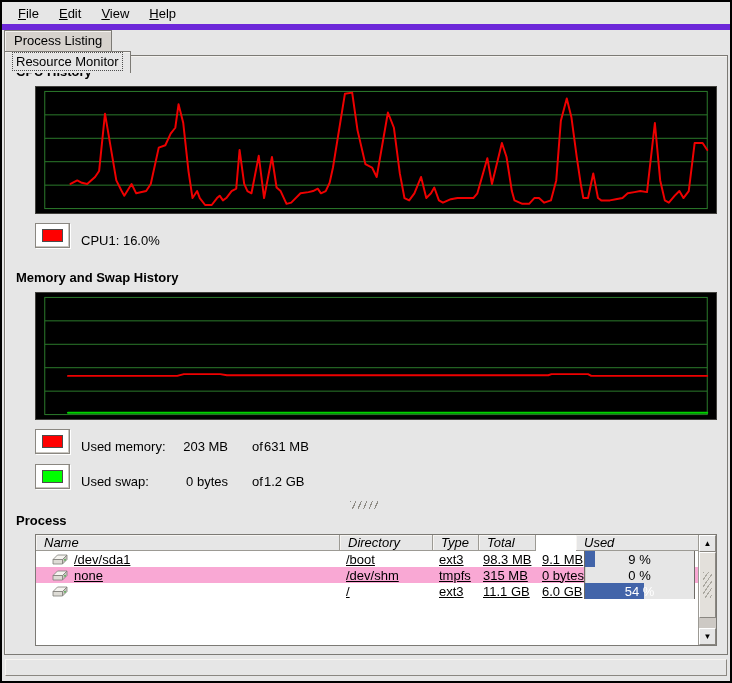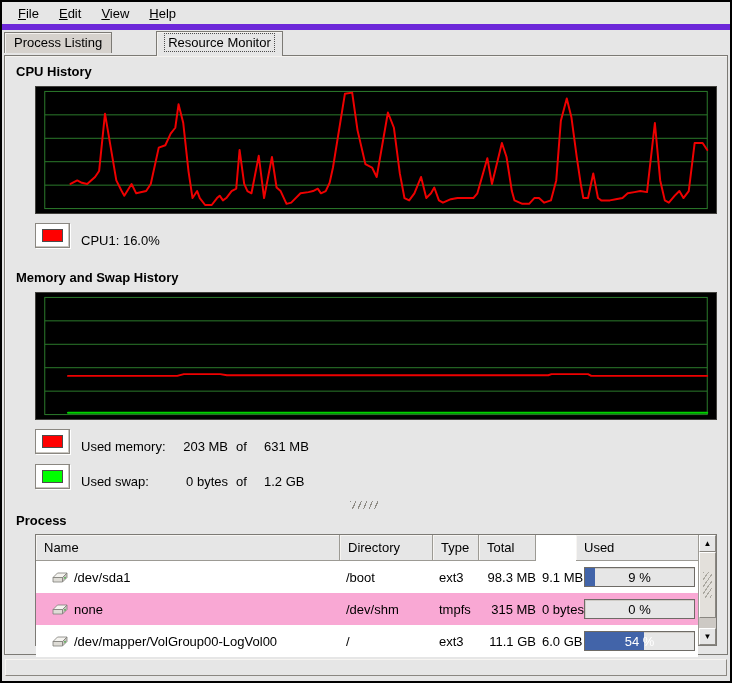--- a/index.html
+++ b/index.html
@@ -16,33 +16,32 @@
   
   .menubar{
     height:28px;display:flex;align-items:center;
     padding-left:6px;
     border-bottom:6px solid #6d28d9;
   }
   .menu-item{padding:3px 10px;cursor:default;}
   .menu-item .u{text-decoration:underline;}
   
   .tabstrip{
-    height:25px;display:flex;align-items:center;
-    padding-left:2px;position:relative;z-index:2;
+    height:25px;display:flex;align-items:flex-start;
+    padding-left:2px;position:relative;z-index:2;flex-direction:column;
   }
   .tab{
     border:1px solid #7c7a75;border-bottom:none;
     padding:2px 9px 3px 9px;margin-right:0px;
     background:#d6d2cd;height:21px;display:flex;align-items:center;
     box-shadow:inset 1px 1px 0 #f4f2ef;
   }
   .tab.active{
     background:#e6e6e6;height:25px;margin-bottom:-1px;
     padding-bottom:4px;
-    margin-left:44px;
   }
   .tab.active .tab-label{outline:1px dotted #4d4d4d;outline-offset:1px;padding:0 2px;}
   
   .panel{
     margin:0 2px;height:600px;
     border:1px solid #7c7a75;
     box-shadow:inset 1px 1px 0 #f4f2ef;
     background:#e6e6e6;
     padding:8px 14px 0 11px;
     position:relative;z-index:1;
@@ -63,55 +62,55 @@
     border:1px solid #8a8781;
     box-shadow:inset -1px -1px 0 #c9c6c0, 1px 1px 0 #fff;
     display:flex;align-items:center;justify-content:center;flex:none;
   }
   .swatch-inner{width:21px;height:13px;border:1px solid #4d4d4d;}
   .legend-text{
     display:grid;grid-template-columns:97px 50px 36px auto;
     margin-left:11px;align-items:center;
   }
   .legend-text .lt-value{text-align:right;}
-  .legend-text .lt-of{padding-left:8px;}
+  .legend-text .lt-of{padding-left:24px;}
   .cpu-legend-label{margin-left:11px;}
   .mem-legends .legend-row{margin-top:10px;}
   .mem-legends .legend-row:first-child{margin-top:9px;}
   
   .pane-handle{
     width:30px;height:8px;margin:12px auto 4px auto;
     background:repeating-linear-gradient(115deg,#8f8c86 0 1px,rgba(0,0,0,0) 1px 5px);
   }
   
   .devices-table{
     margin:5px 0 0 19px;width:682px;height:112px;
     border:1px solid #7c7a75;
     background:#fff;display:flex;
   }
   .table-main{flex:1;display:flex;flex-direction:column;min-width:0;}
-  .thead{display:grid;grid-template-columns:304px 93px 46px 57px 1fr;height:26px;flex:none;}
+  .thead{display:grid;grid-template-columns:304px 93px 46px 57px 1fr;height:16px;flex:none;font-style:italic;}
   .th{
     background:#e6e6e6;border-right:1px solid #9c9a94;border-bottom:1px solid #9c9a94;
     box-shadow:inset 1px 1px 0 #f7f5f2;
     display:flex;align-items:center;padding-left:8px;
     overflow:hidden;white-space:nowrap;
   }
   .th:last-child{border-right:none;margin-left:40px;}
   .trow{
-    display:grid;grid-template-columns:304px 93px 46px 57px 1fr;height:32px;
-    background:#fff;align-items:center;
+    display:grid;grid-template-columns:304px 93px 46px 57px 1fr;height:16px;
+    background:#fff;align-items:center;text-decoration:underline;
   }
   .trow.alt{background:#f9a8d4;}
   .cell{overflow:hidden;white-space:nowrap;}
   .cell-name{display:flex;align-items:center;padding-left:14px;}
   .cell-name .nm{margin-left:6px;}
   .cell-dir{padding-left:6px;}
   .cell-type{padding-left:6px;}
-  .cell-total{padding-left:4px;text-align:right;}
+  .cell-total{padding-left:4px;}
   .cell-used{display:flex;align-items:center;height:100%;}
   .cell-used .used-text{width:48px;padding-left:6px;flex:none;}
   .pbar{
     flex:1;height:20px;margin-right:3px;position:relative;
     border:1px solid #6e6b66;background:#e6e6e6;
     box-shadow:inset 1px 1px 0 #cfccc7;
   }
   .pbar-fill{position:absolute;left:0;top:0;bottom:0;}
   .pbar-label{
     position:absolute;inset:0;display:flex;align-items:center;justify-content:center;
@@ -284,21 +283,20 @@
     </span>
   </div>
             <div class="trow">
     <span class="cell cell-name">
       <svg class="disk-icon" width="18" height="14" viewBox="0 0 18 14">
         <polygon points="3,7.5 7.5,3 17,3 12.5,7.5" fill="#f5f4f0" stroke="#7f7d78" stroke-width="0.8"></polygon>
         <polygon points="12.5,7.5 17,3 17,7.5 12.5,12" fill="#c8c6c0" stroke="#7f7d78" stroke-width="0.8"></polygon>
         <polygon points="3,7.5 12.5,7.5 12.5,12 3,12" fill="#dedcd6" stroke="#7f7d78" stroke-width="0.8"></polygon>
         <circle cx="15" cy="7.8" r="0.9" fill="#44aa44"></circle>
       </svg>
-      <span class="nm">/dev/mapper/VolGroup00-LogVol00</span>
     </span>
     <span class="cell cell-dir">/</span>
     <span class="cell cell-type">ext3</span>
     <span class="cell cell-total">11.1 GB</span>
     <span class="cell cell-used">
       <span class="used-text">6.0 GB</span>
       <span class="pbar">
         <span class="pbar-fill" style="width: 54%; background: rgb(66, 100, 169);"></span>
         <span class="pbar-label" style="color: rgb(255, 255, 255);">54 %</span>
       </span>

